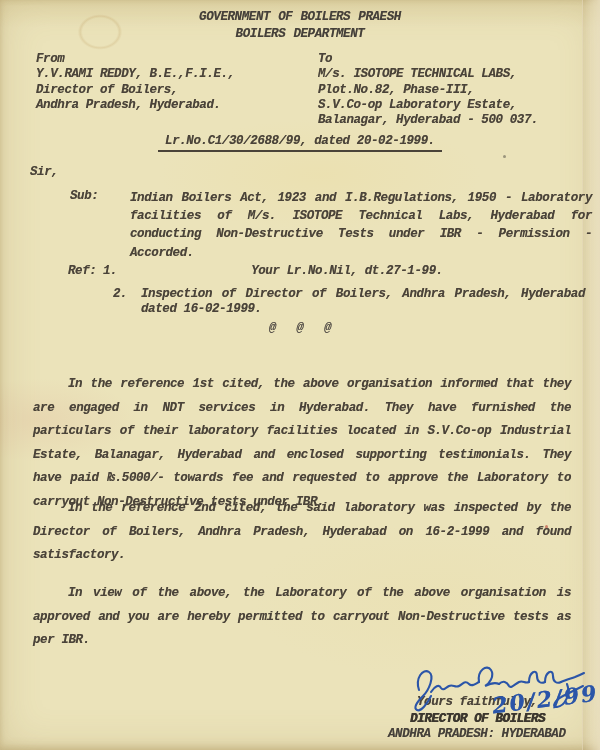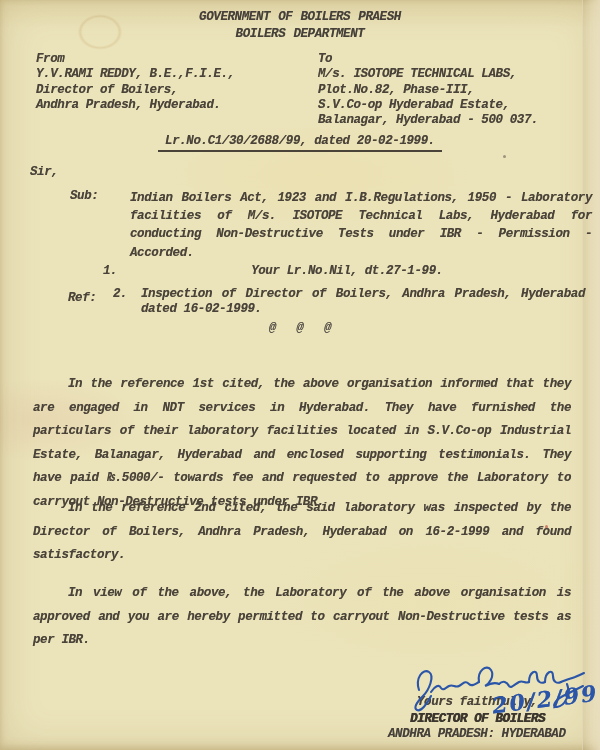--- a/index.html
+++ b/index.html
@@ -36,21 +36,21 @@
   .refline-wrap{top:134px;left:0;right:0;text-align:center;}
   .refline{display:inline-block;border-bottom:2px solid #4a4339;padding:0 7px 2px 7px;text-align:center;}
 
   .salutation{top:165px;left:30px;}
 
   .subject{top:189px;left:70px;display:flex;gap:27px;}
   .sub-label{width:33px;flex:none;}
   .sub-text{width:462px;text-align:justify;line-height:18.2px;}
 
   .refs{top:264px;left:68px;display:flex;}
-  .ref-label{width:35px;flex:none;margin-top:27px;}
+  .ref-label{width:35px;flex:none;}
   .ref-items{width:480px;}
   .ref-item{display:flex;line-height:15.5px;}
   .ref-item.second{margin-top:7px;margin-left:10px;}
   .ref-num{width:28px;flex:none;}
   .ref-item .ref-text{flex:none;width:432px;text-align:center;}
   .ref-item.second .ref-text{width:444px;text-align:justify;}
 
   .separator{top:321px;left:0;right:0;text-align:center;font-size:12px;word-spacing:14px;color:#55504a;}
 
   .para{left:33px;width:538px;text-align:justify;text-indent:35px;line-height:23.5px;}
@@ -88,21 +88,21 @@
     <div class="from-block">
       <div>From</div>
       <div>Y.V.RAMI REDDY, B.E.,F.I.E.,</div>
       <div>Director of Boilers,</div>
       <div>Andhra Pradesh, Hyderabad.</div>
     </div>
     <div class="to-block">
       <div>To</div>
       <div>M/s. ISOTOPE TECHNICAL LABS,</div>
       <div>Plot.No.82, Phase-III,</div>
-      <div>S.V.Co-op Hyderabad Estate,</div>
+      <div>S.V.Co-op Laboratory Estate,</div>
       <div>Balanagar, Hyderabad - 500 037.</div>
     </div>
   </div>
 
   <div class="abs refline-wrap">
     <span class="refline">Lr.No.C1/30/2688/99, dated 20-02-1999.</span>
   </div>
 
   <div class="abs salutation">Sir,</div>
 

